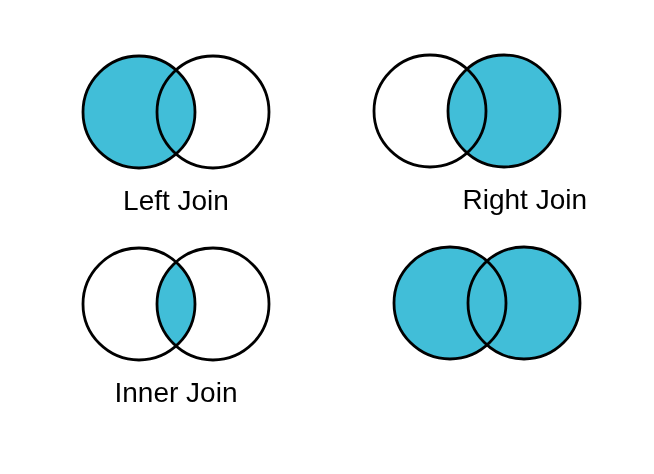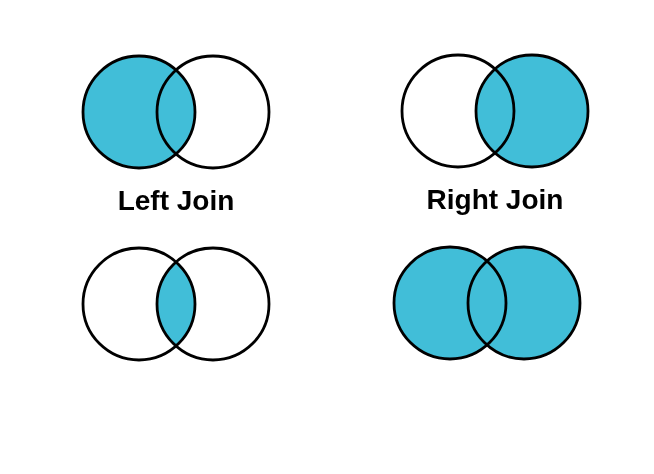--- a/index.html
+++ b/index.html
@@ -29,29 +29,29 @@
     stroke: none;
   }
   .outline {
     fill: none;
     stroke: var(--venn-stroke, #000000);
     stroke-width: 2.8;
   }
   .join-label {
     margin-top: 2px;
     font-size: 28px;
-    font-weight: bold;
+    font-weight: normal;
     color: var(--label-color, #000000);
     text-align: center;
     white-space: pre-line;
     line-height: 33px;
   }
   
   #cell-left-join       { left: 56px;  top: 46px;  }
-  #cell-right-join      { left: 375px; top: 45px;  }
+  #cell-right-join      { left: 347px; top: 45px; align-items: flex-end;  }
   #cell-inner-join      { left: 56px;  top: 238px; }
   #cell-full-outer-join { left: 367px; top: 237px; }
 </style>
 </head>
 <body style="background: rgb(255, 255, 255);">
 
 <div class="cell" id="cell-left-join">
   <svg class="venn" viewBox="0 0 240 136" width="240" height="136">
     <circle class="fill" cx="83" cy="66" r="56"></circle>
     <circle class="outline" cx="83" cy="66" r="56"></circle>
@@ -73,20 +73,21 @@
   <svg class="venn" viewBox="0 0 240 136" width="240" height="136">
     <defs>
       <clipPath id="inner-join-clip">
         <circle cx="157" cy="66" r="56"></circle>
       </clipPath>
     </defs>
     <circle class="fill" cx="83" cy="66" r="56" clip-path="url(#inner-join-clip)"></circle>
     <circle class="outline" cx="83" cy="66" r="56"></circle>
     <circle class="outline" cx="157" cy="66" r="56"></circle>
   </svg>
+  <div class="join-label">Inner Join</div>
 </div>
 
 <div class="cell" id="cell-full-outer-join">
   <svg class="venn" viewBox="0 0 240 136" width="240" height="136">
     <circle class="fill" cx="83" cy="66" r="56"></circle>
     <circle class="fill" cx="157" cy="66" r="56"></circle>
     <circle class="outline" cx="83" cy="66" r="56"></circle>
     <circle class="outline" cx="157" cy="66" r="56"></circle>
   </svg>
 </div>

